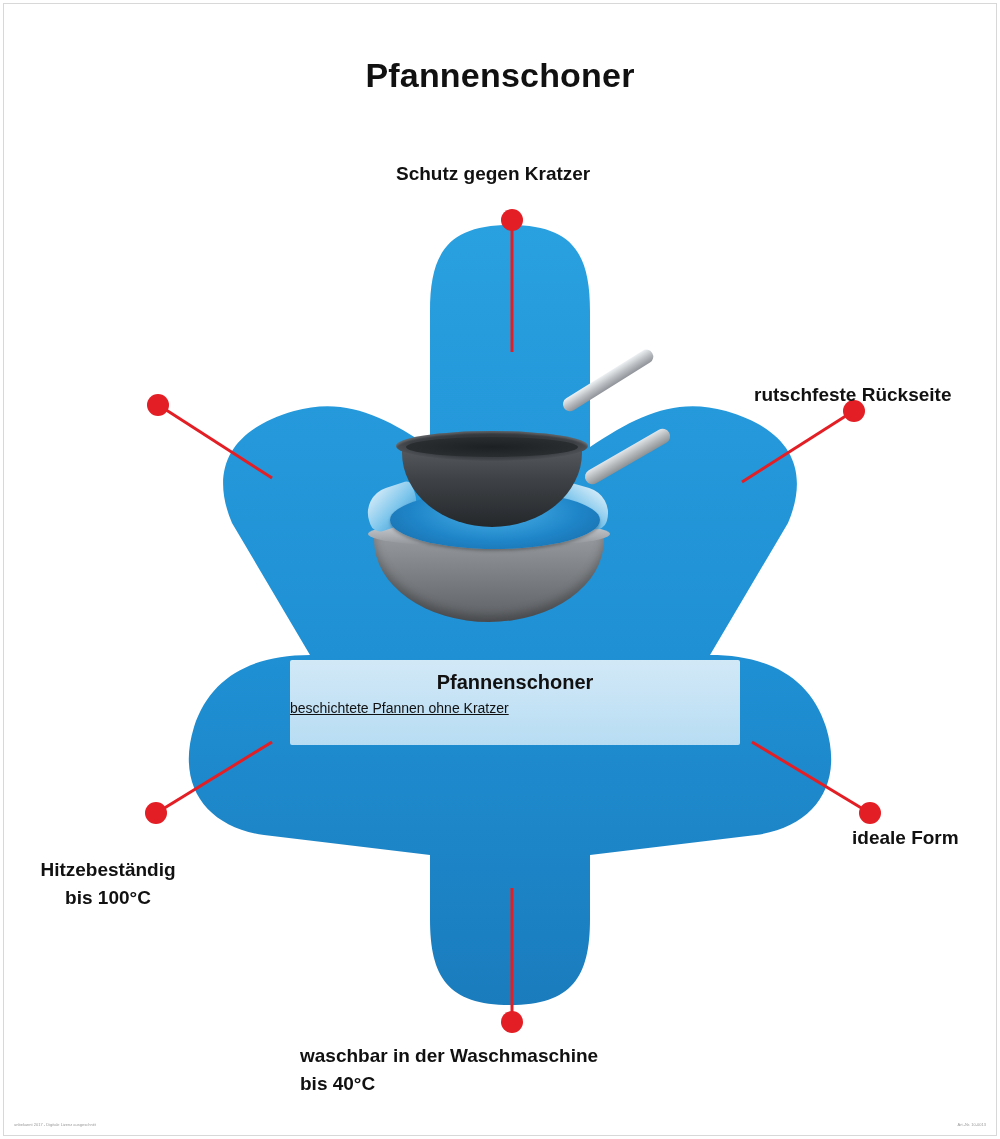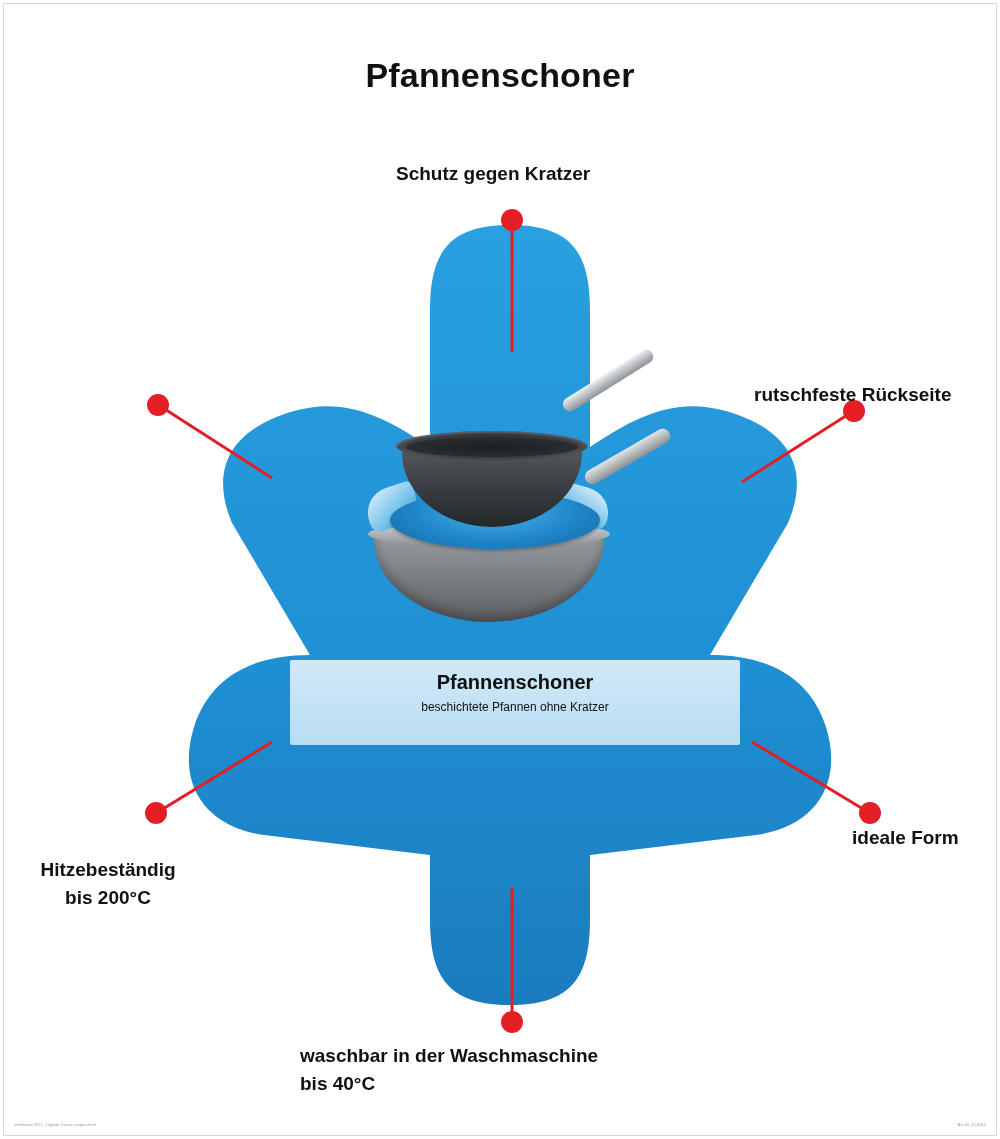--- a/index.html
+++ b/index.html
@@ -172,22 +172,23 @@
     border-radius: 2px;
   }
   #center-plate .plate-title {
     margin-top: 11px;
     text-align: center;
     font-size: 20px;
     font-weight: bold;
   }
   #center-plate .plate-sub {
     margin-top: 6px;
-    text-align: center;
-    font-size: 12px;
+    text-align: left;
+    font-size: 14px;
+    text-decoration: underline;
   }
   
   .callout-label {
     position: absolute;
     font-size: 19px;
     font-weight: bold;
     line-height: 1.45;
     white-space: pre-line;
   }
   #callout-lines {
@@ -287,21 +288,21 @@
       <circle cx="512" cy="1022" r="11"></circle>
     </g>
   </svg>
 
   <div class="callout-label" style="left:396px; top:160px;">Schutz gegen Kratzer</div>
 
 
   <div class="callout-label" style="left:754px; top:337px;margin-top:44px;">rutschfeste Rückseite</div>
 
   <div class="callout-label" style="left:22px; top:856px; text-align:center; width:172px;">Hitzebeständig
-bis 200°C</div>
+bis 100°C</div>
 
   <div class="callout-label" style="left:824px; top:824px;margin-left:28px;">ideale Form</div>
 
   <div class="callout-label" style="left:300px; top:1042px; width:400px; ">waschbar in der Waschmaschine
 bis 40°C</div>
 
   <div class="foot-text" style="left:14px; top:1122px;">unbekannt 2017 - Digitale Lizenz ausgeschnitt</div>
   <div class="foot-text" style="right:14px; top:1122px; position:absolute;">Art.-Nr. 10-0013</div>
 
 </div>

